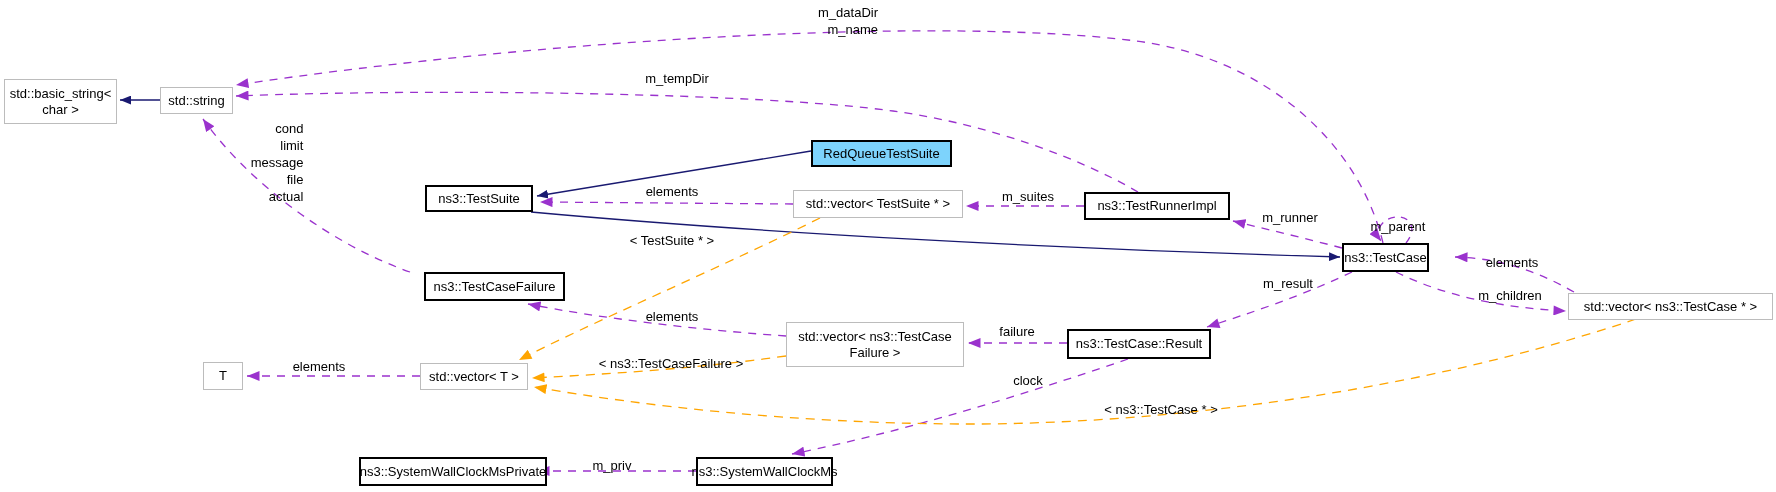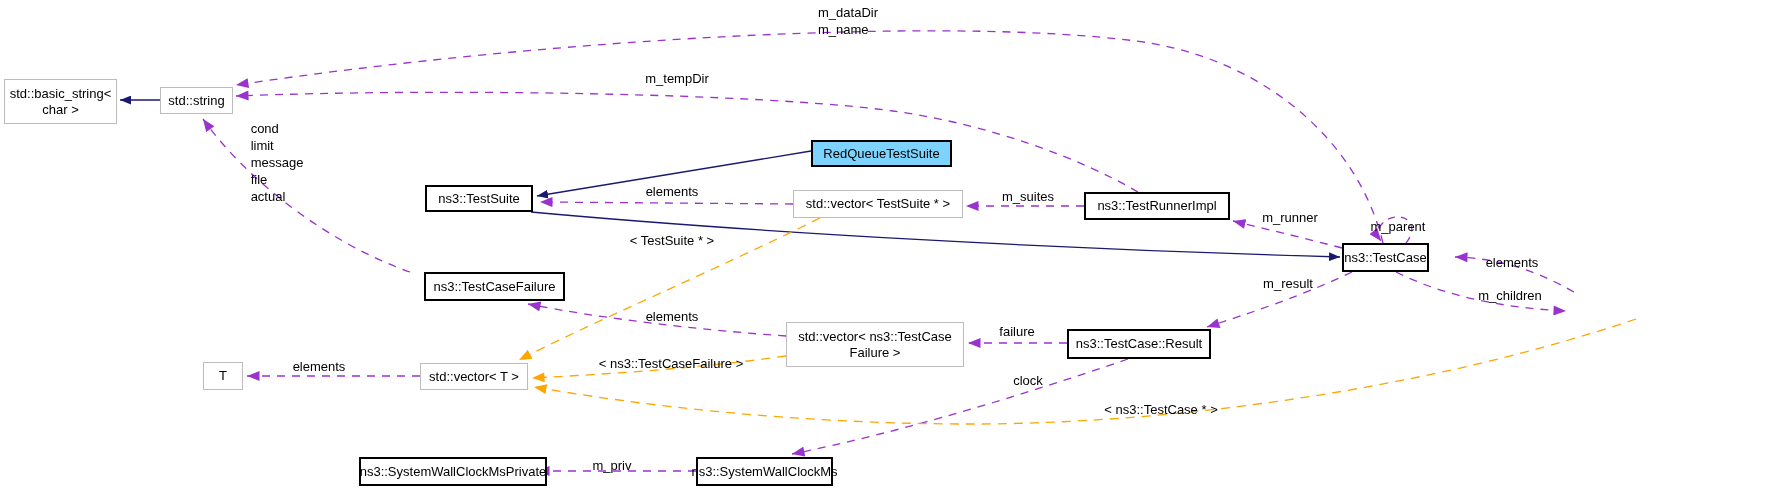--- a/index.html
+++ b/index.html
@@ -5,21 +5,21 @@
   html,body{margin:0;padding:0;background:#ffffff;}
   #canvas{position:relative;width:1776px;height:492px;background:#ffffff;overflow:hidden;
           font-family:"Liberation Sans","DejaVu Sans",sans-serif;}
   #edge-layer{position:absolute;left:0;top:0;width:1776px;height:492px;}
   .node{position:absolute;box-sizing:border-box;background:#ffffff;border:2px solid #000000;
         display:flex;flex-direction:column;align-items:center;justify-content:center;
         font-size:13px;line-height:16px;white-space:nowrap;color:#000;text-align:center;}
   .node.ext{border:1px solid #bcbcbc;}
   .node.focus{background:#7dd3fc;}
   .elabel{position:absolute;transform:translateX(-50%);font-size:13px;line-height:17px;
-          text-align:left;white-space:nowrap;color:#000;}
+          text-align:right;white-space:nowrap;color:#000;}
   .elabel span{display:block;}
 </style>
 </head>
 <body>
 
 <div id="canvas">
 
   <svg id="edge-layer" viewBox="0 0 1776 492" xmlns="http://www.w3.org/2000/svg">
     <defs>
       <marker id="m-navy" viewBox="0 0 10 8" refX="10" refY="4" markerWidth="11" markerHeight="9" markerUnits="userSpaceOnUse" orient="auto">
@@ -72,20 +72,23 @@
     <span>RedQueueTestSuite</span>
   </div>
   <div class="node ext" style="left:793px;top:190px;width:170px;height:28px">
     <span>std::vector&lt; TestSuite * &gt;</span>
   </div>
   <div class="node" style="left:1084px;top:192px;width:146px;height:28px">
     <span>ns3::TestRunnerImpl</span>
   </div>
   <div class="node" style="left:1342px;top:243px;width:87px;height:29px">
     <span>ns3::TestCase</span>
+  </div>
+  <div class="node ext" style="left:1568px;top:293px;width:205px;height:27px">
+    <span>std::vector&lt; ns3::TestCase * &gt;</span>
   </div>
   <div class="node" style="left:424px;top:272px;width:141px;height:29px">
     <span>ns3::TestCaseFailure</span>
   </div>
   <div class="node ext" style="left:786px;top:322px;width:178px;height:45px">
     <span>std::vector&lt; ns3::TestCase</span>
     <span>Failure &gt;</span>
   </div>
   <div class="node" style="left:1067px;top:329px;width:144px;height:30px">
     <span>ns3::TestCase::Result</span>

